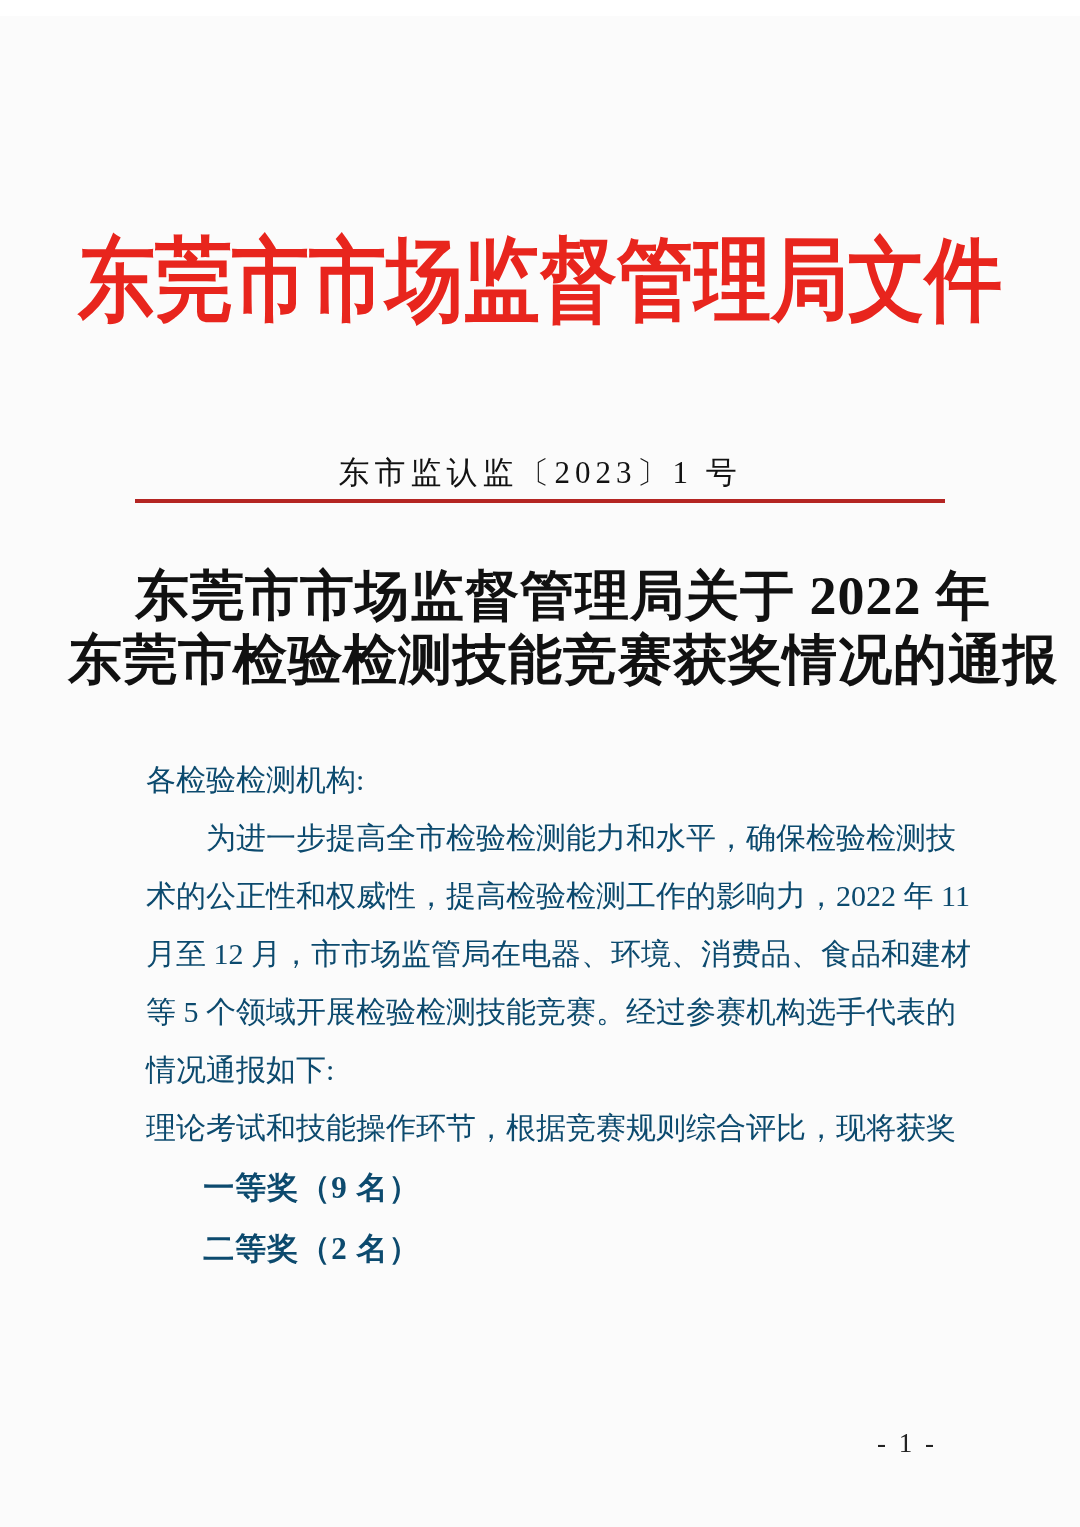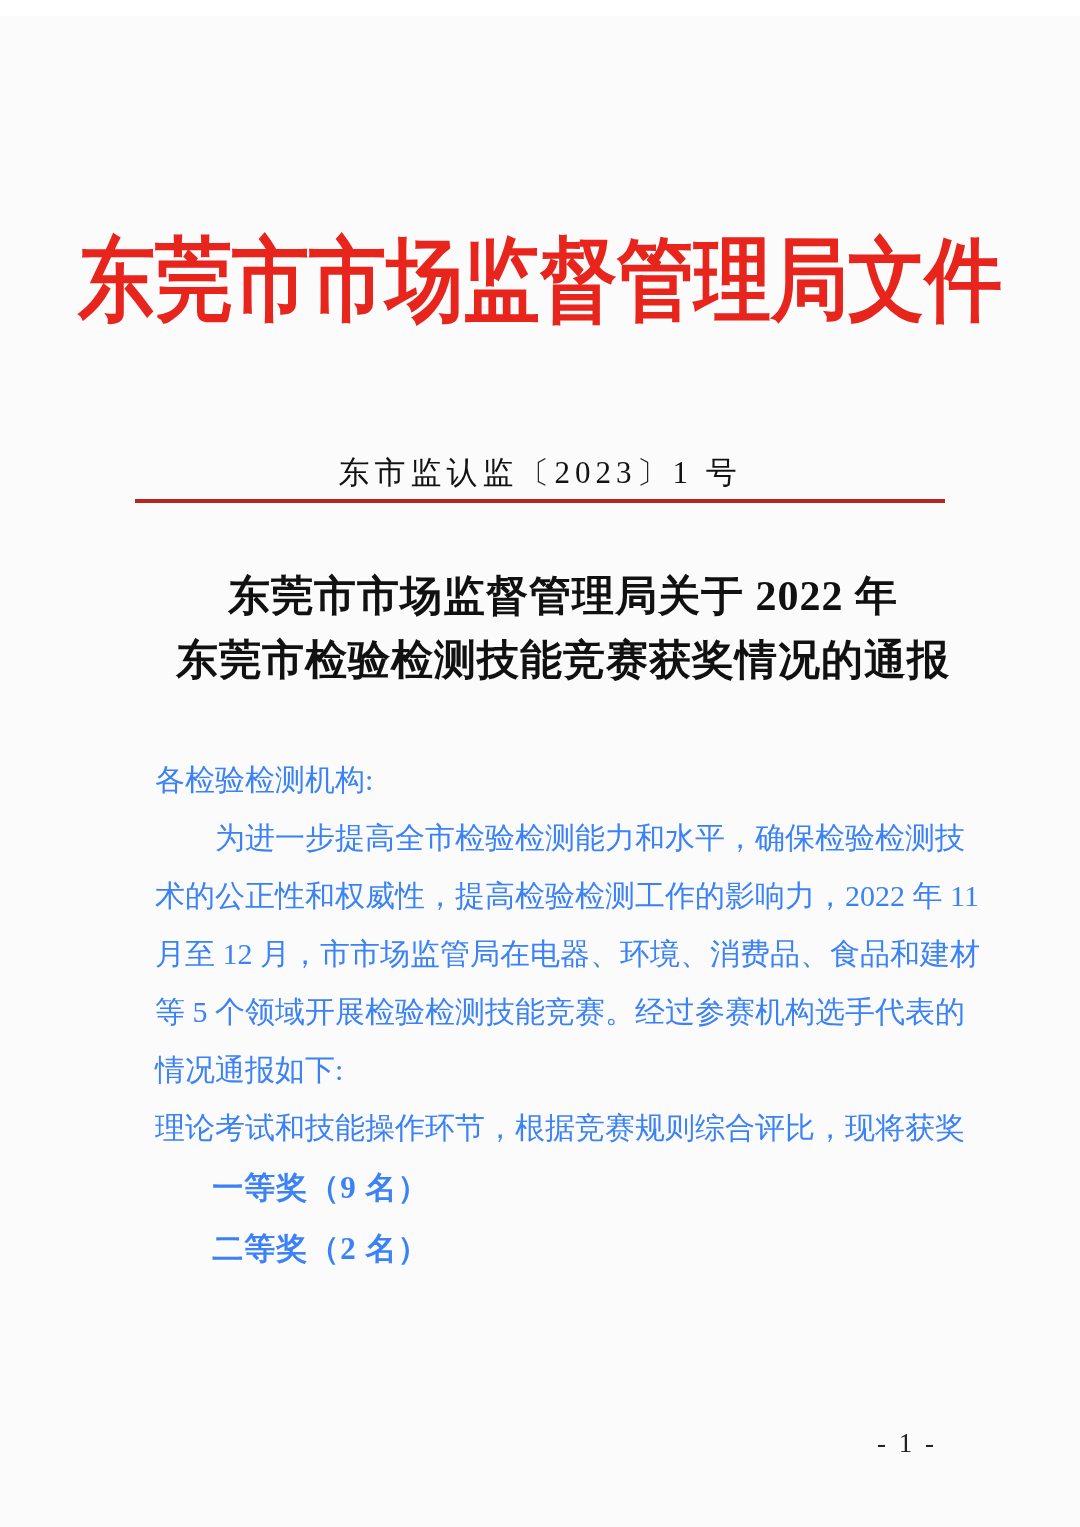--- a/index.html
+++ b/index.html
@@ -48,33 +48,33 @@
     height: 4px;
     background: #b42523;
   }
   .doc-title {
     position: absolute;
     top: 548px;
     left: 0;
     right: 0;
     text-align: center;
     font-weight: bold;
-    font-size: 42px;
+    font-size: 54px;
     line-height: 64px;
     letter-spacing: 1px;
     color: #111;
     padding-left: 46px;
   }
   .doc-body {
     position: absolute;
     top: 735px;
-    left: 155px;
+    left: 146px;
     width: 790px;
     font-size: 30px;
-    color: #3b82f6;
+    color: #0c4a6e;
   }
   .body-line {
     line-height: 58px;
     text-align: justify;
     text-align-last: justify;
     white-space: nowrap;
   }
   .body-line.left-align {
     text-align: left;
     text-align-last: left;

